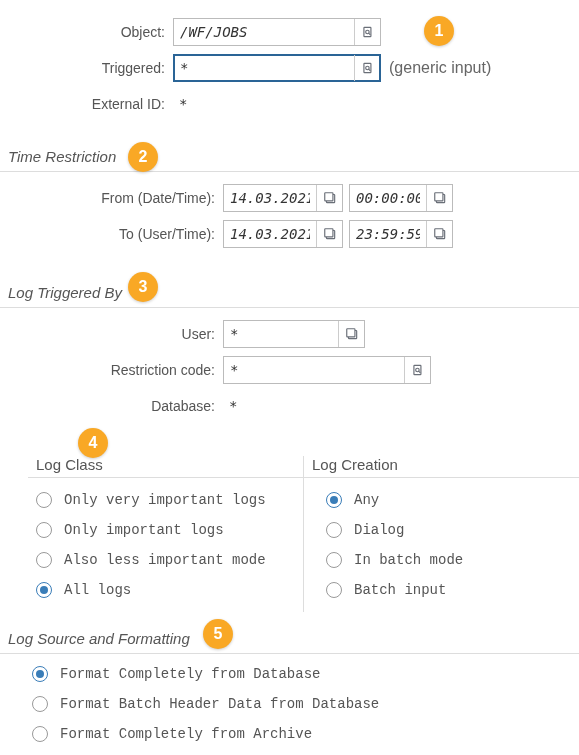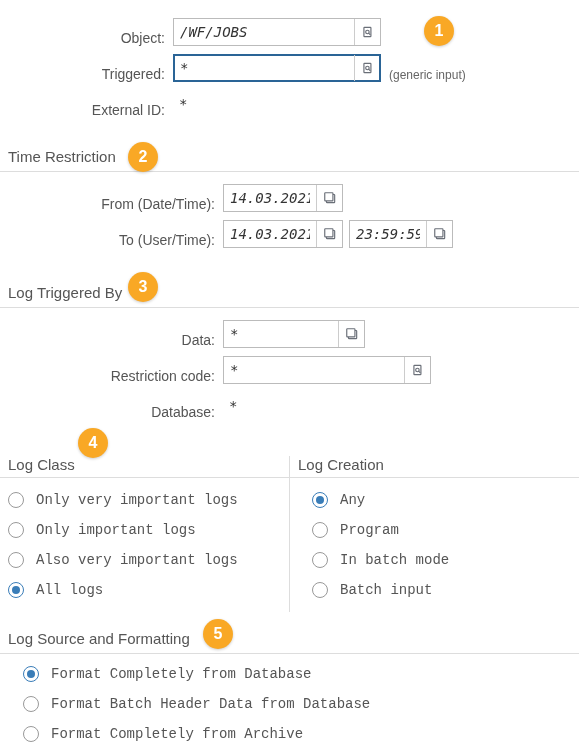--- a/index.html
+++ b/index.html
@@ -13,31 +13,32 @@
     }
     .section {
       margin-bottom: 18px;
     }
     .section-title {
       font-size: 15px;
       color: #555;
       padding: 0 8px 4px 8px;
       margin-bottom: 2px;
       position: relative;
+      font-style: italic;
     }
     .section-body {
       border-top: 1px solid #ddd;
       padding: 12px 8px 10px 8px;
     }
     .first-body {
       padding: 18px 8px 4px 8px;
     }
     .form-row {
       display: flex;
-      align-items: flex-end;
+      align-items: center;
       margin-bottom: 8px;
       min-height: 28px;
     }
     .row-label {
       text-align: right;
       padding-right: 8px;
       color: #555;
       flex-shrink: 0;
     }
     .w165 { width: 165px; }
@@ -80,25 +81,26 @@
       font-family: "Lucida Console", Monaco, monospace;
       font-size: 14px;
       color: #333;
       height: 28px;
       background: transparent;
       flex: 1;
     }
     .hint {
       margin-left: 8px;
       color: #666;
-      font-size: 12px;
+      font-size: 16px;
     }
     .two-col {
       display: flex;
       gap: 0;
+      padding-left: 28px;
     }
     .col {
       flex: 1;
       position: relative;
     }
     .col-left {
       border-right: 1px solid #ddd;
     }
     .col-title {
       font-size: 15px;
@@ -212,20 +214,29 @@
       <div class="input-wrap">
         <input style="width: 92px;" value="14.03.2021">
         <div class="icon-btn">
           <svg viewBox="0 0 24 24" fill="none" stroke="currentColor" stroke-width="2">
               <rect x="6" y="6" width="14" height="14" rx="1"></rect>
               <rect x="3" y="3" width="14" height="14" rx="1" fill="#fff"></rect>
             </svg>
         </div>
       </div>
       <div style="width:6px"></div>
+      <div class="input-wrap">
+        <input style="width: 76px;" value="00:00:00">
+        <div class="icon-btn">
+          <svg viewBox="0 0 24 24" fill="none" stroke="currentColor" stroke-width="2">
+              <rect x="6" y="6" width="14" height="14" rx="1"></rect>
+              <rect x="3" y="3" width="14" height="14" rx="1" fill="#fff"></rect>
+            </svg>
+        </div>
+      </div>
     </div>
     <div class="form-row">
       <div class="row-label w215">To (User/Time):</div>
       <div class="input-wrap">
         <input style="width: 92px;" value="14.03.2021">
         <div class="icon-btn">
           <svg viewBox="0 0 24 24" fill="none" stroke="currentColor" stroke-width="2">
               <rect x="6" y="6" width="14" height="14" rx="1"></rect>
               <rect x="3" y="3" width="14" height="14" rx="1" fill="#fff"></rect>
             </svg>
@@ -242,21 +253,21 @@
         </div>
       </div>
     </div>
   </div>
 </div>
 
 <div class="section">
   <div class="section-title">Log Triggered By</div>
   <div class="section-body">
     <div class="form-row">
-      <div class="row-label w215">Data:</div>
+      <div class="row-label w215">User:</div>
       <div class="input-wrap">
         <input style="width: 114px;" value="*">
         <div class="icon-btn">
           <svg viewBox="0 0 24 24" fill="none" stroke="currentColor" stroke-width="2">
               <rect x="6" y="6" width="14" height="14" rx="1"></rect>
               <rect x="3" y="3" width="14" height="14" rx="1" fill="#fff"></rect>
             </svg>
         </div>
       </div>
     </div>
@@ -288,55 +299,55 @@
         <div class="radio-row">
           <div class="radio"></div>
           <span class="radio-label">Only very important logs</span>
         </div>
         <div class="radio-row">
           <div class="radio"></div>
           <span class="radio-label">Only important logs</span>
         </div>
         <div class="radio-row">
           <div class="radio"></div>
-          <span class="radio-label">Also very important logs</span>
+          <span class="radio-label">Also less important mode</span>
         </div>
         <div class="radio-row">
           <div class="radio checked"></div>
           <span class="radio-label">All logs</span>
         </div>
       </div>
     </div>
     <div class="col">
       <div class="col-title">Log Creation</div>
       <div class="col-body" style="padding-left:22px;">
         <div class="radio-row">
           <div class="radio checked"></div>
           <span class="radio-label">Any</span>
         </div>
         <div class="radio-row">
           <div class="radio"></div>
-          <span class="radio-label">Program</span>
+          <span class="radio-label">Dialog</span>
         </div>
         <div class="radio-row">
           <div class="radio"></div>
           <span class="radio-label">In batch mode</span>
         </div>
         <div class="radio-row">
           <div class="radio"></div>
           <span class="radio-label">Batch input</span>
         </div>
       </div>
     </div>
   </div>
 </div>
 
 <div class="section">
   <div class="section-title">Log Source and Formatting</div>
-  <div class="section-body" style="padding-left:23px;">
+  <div class="section-body" style="padding-left:32px;">
     <div class="radio-row">
       <div class="radio checked"></div>
       <span class="radio-label">Format Completely from Database</span>
     </div>
     <div class="radio-row">
       <div class="radio"></div>
       <span class="radio-label">Format Batch Header Data from Database</span>
     </div>
     <div class="radio-row">
       <div class="radio"></div>

